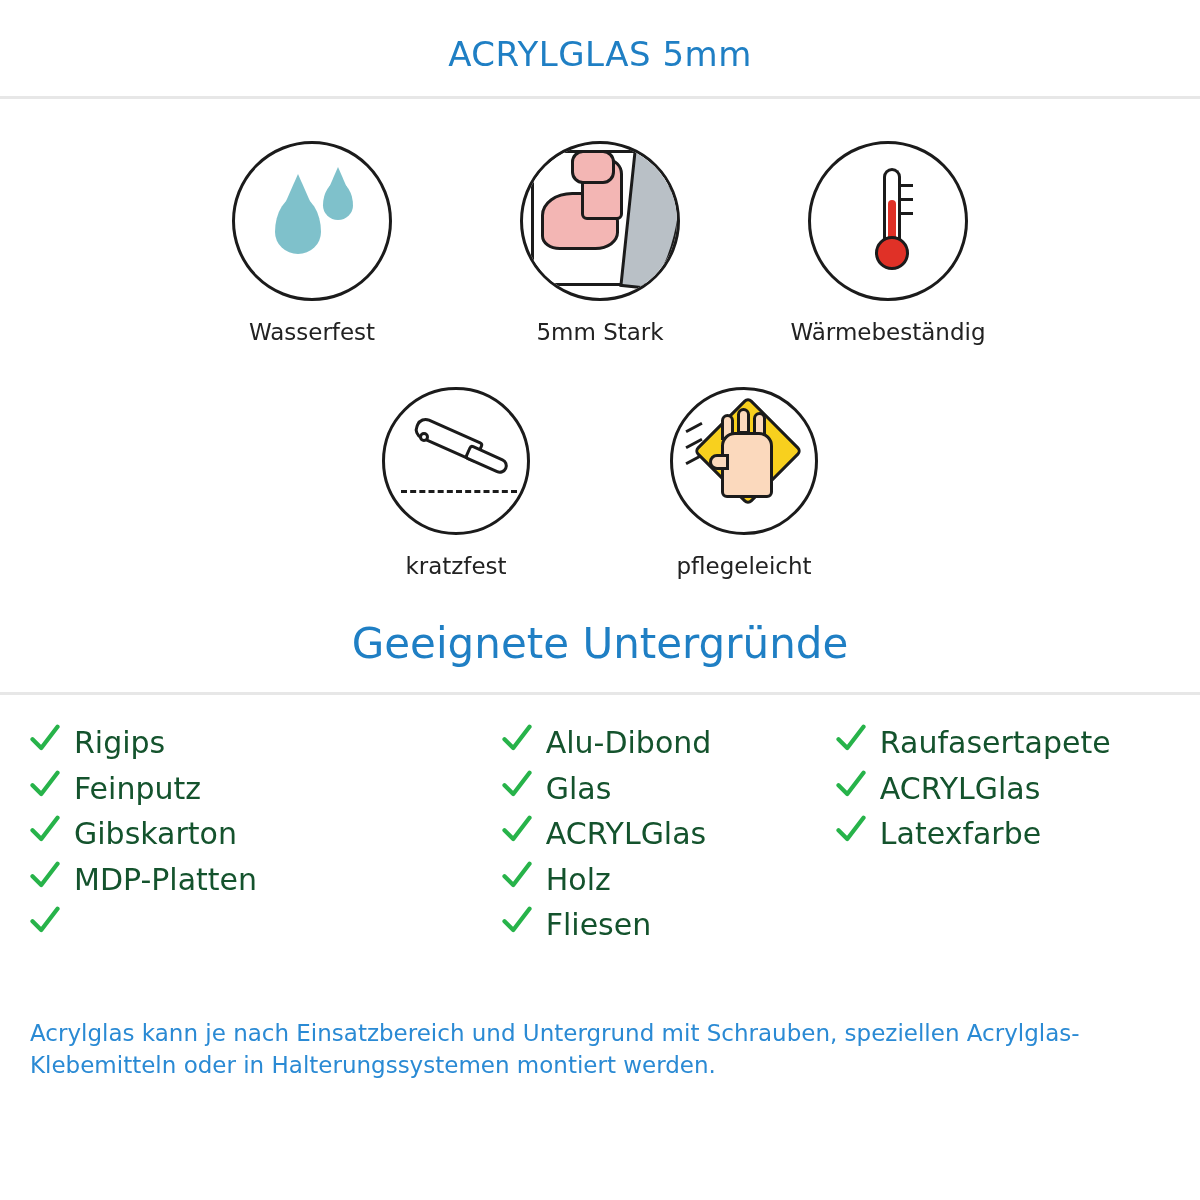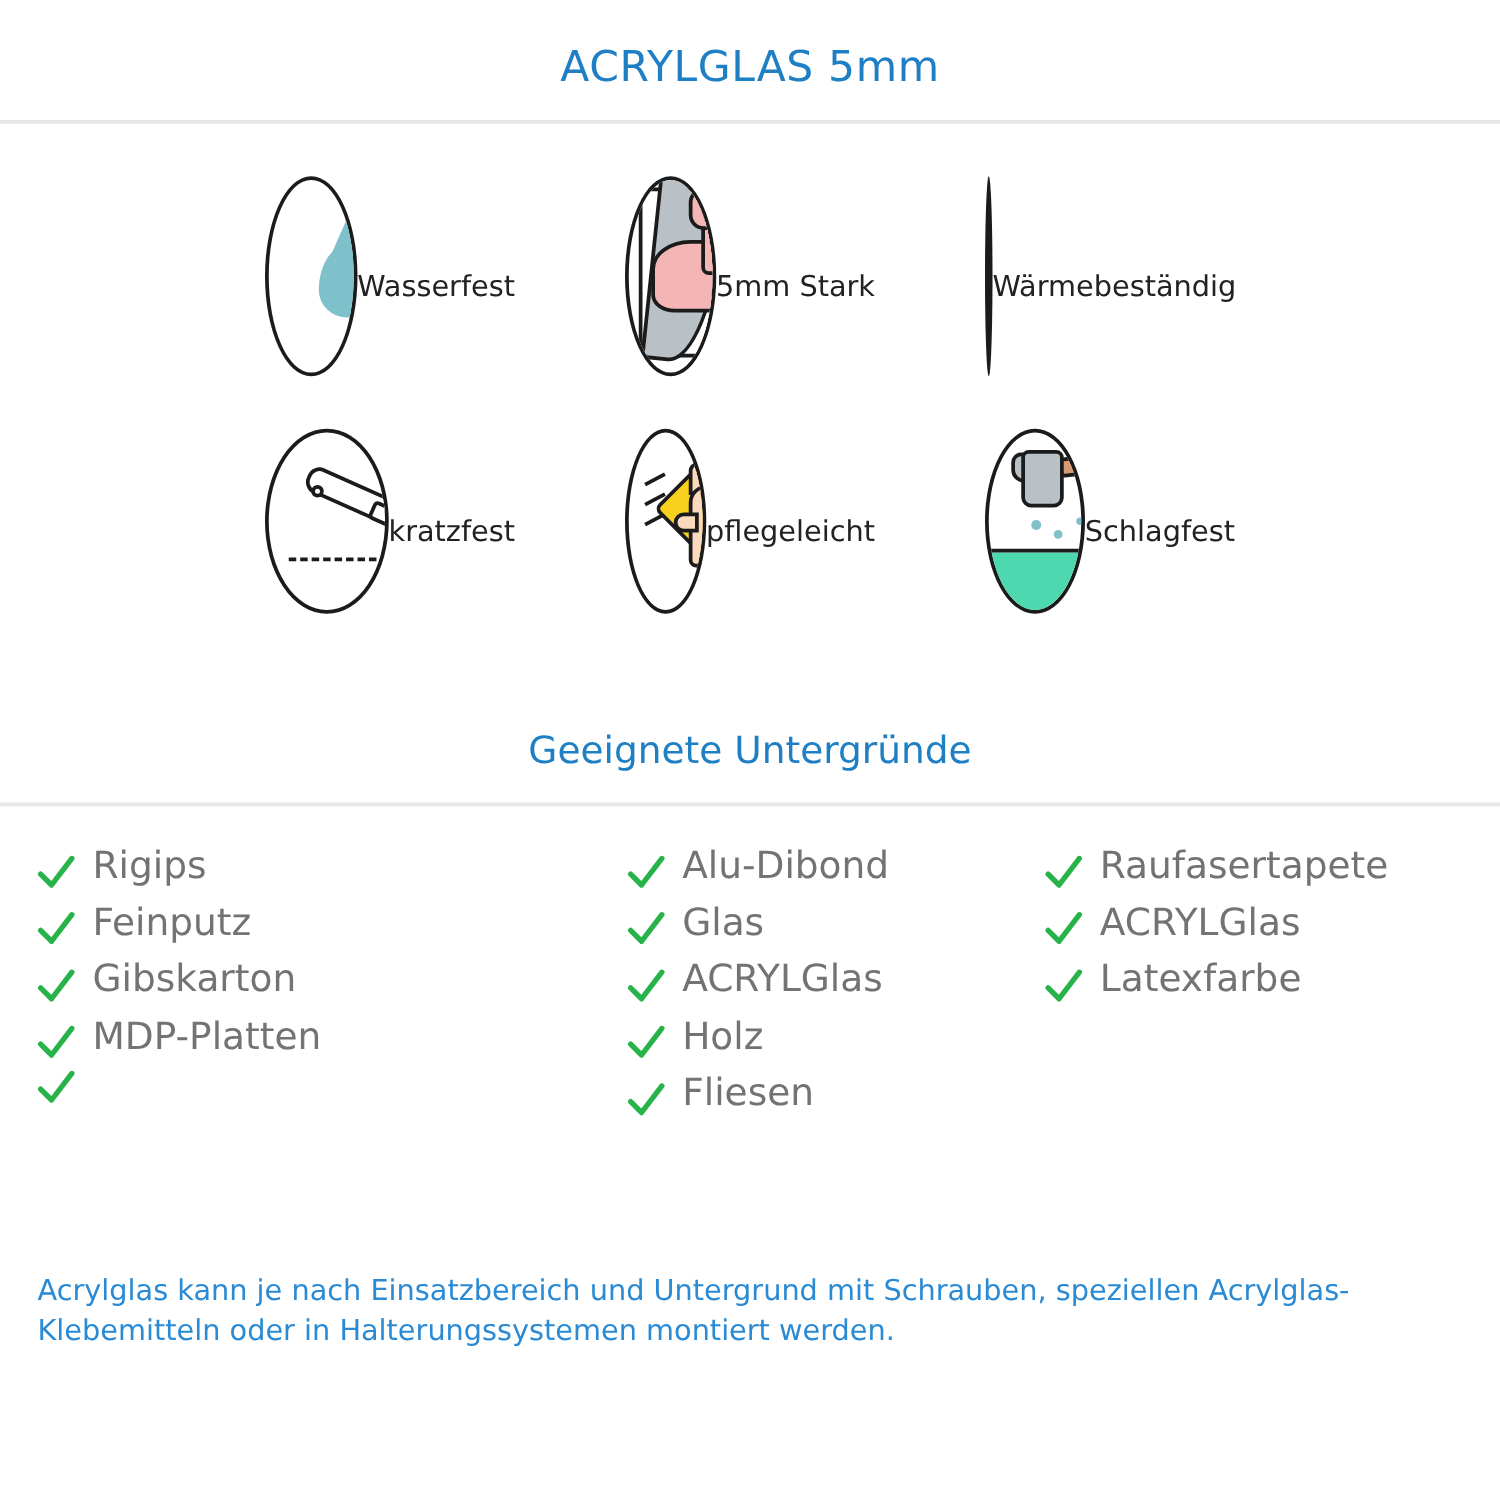--- a/index.html
+++ b/index.html
@@ -34,21 +34,21 @@
   .frow {
     display: flex;
     justify-content: center;
     align-items: flex-start;
   }
   .frow.r1 { gap: 88px; }
   .frow.r2 { gap: 88px; margin-top: 42px; }
   .feature {
     width: 200px;
     display: flex;
-    flex-direction: row;
+    flex-direction: column;
     align-items: center;
   }
   .circle {
     width: 160px; height: 160px;
     border: 3px solid #1b1b1b;
     border-radius: 50%;
     position: relative;
     overflow: hidden;
     background: #fff;
   }
@@ -58,41 +58,41 @@
     font-size: 23px;
     color: #222;
     text-align: center;
     white-space: nowrap;
   }
 
   
   .subtitle {
     text-align: center;
     color: #1f7fc4;
-    font-size: 30px;
+    font-size: 42px;
     font-weight: 400;
-    margin-top: 92px;
+    margin-top: 40px;
     margin-bottom: 24px;
   }
 
   
   .substrates {
     display: flex;
     padding: 28px 30px 0 30px;
   }
   .scol { display: flex; flex-direction: column; gap: 6px; }
   .scol.c1 { width: 480px; }
   .scol.c2 { width: 340px; }
   .scol.c3 { width: 340px; }
   .sitem {
     display: flex;
-    align-items: flex-end;
+    align-items: flex-start;
     gap: 14px;
     font-size: 30px;
-    color: #737373;
+    color: #14532d;
     line-height: 1.32;
   }
   .check { flex: 0 0 auto; width: 30px; height: 30px; display: block; }
 
   
   .note {
     position: absolute;
     left: 30px;
     right: 16px;
     bottom: 26px;
@@ -451,34 +451,20 @@
           <span class="cloth"></span>
           <span class="finger" style="left:48px"></span>
           <span class="finger" style="left:64px; top:18px"></span>
           <span class="finger" style="left:80px; top:22px"></span>
           <span class="hand"></span>
           <span class="thumb"></span>
         </div>
         <div class="flabel">pflegeleicht</div>
       </div>
 
-      <div class="feature">
-        <div class="circle small">
-          <span class="imp-bg"></span>
-          <span class="imp-bg-line"></span>
-          <span class="hammer-handle"></span>
-          <span class="hammer-claw"></span>
-          <span class="hammer-head"></span>
-          <span class="spark" style="left:34px; top:70px"></span>
-          <span class="spark" style="left:52px; top:78px; width:7px; height:7px"></span>
-          <span class="spark" style="left:70px; top:68px; width:6px; height:6px"></span>
-          <span class="spark" style="left:86px; top:80px; width:7px; height:7px"></span>
-        </div>
-        <div class="flabel">Schlagfest</div>
-      </div>
 
     </div>
   </div>
 
   <div class="subtitle">Geeignete Untergründe</div>
   <div class="hr"></div>
 
   <div class="substrates">
 
     <div class="scol c1">

